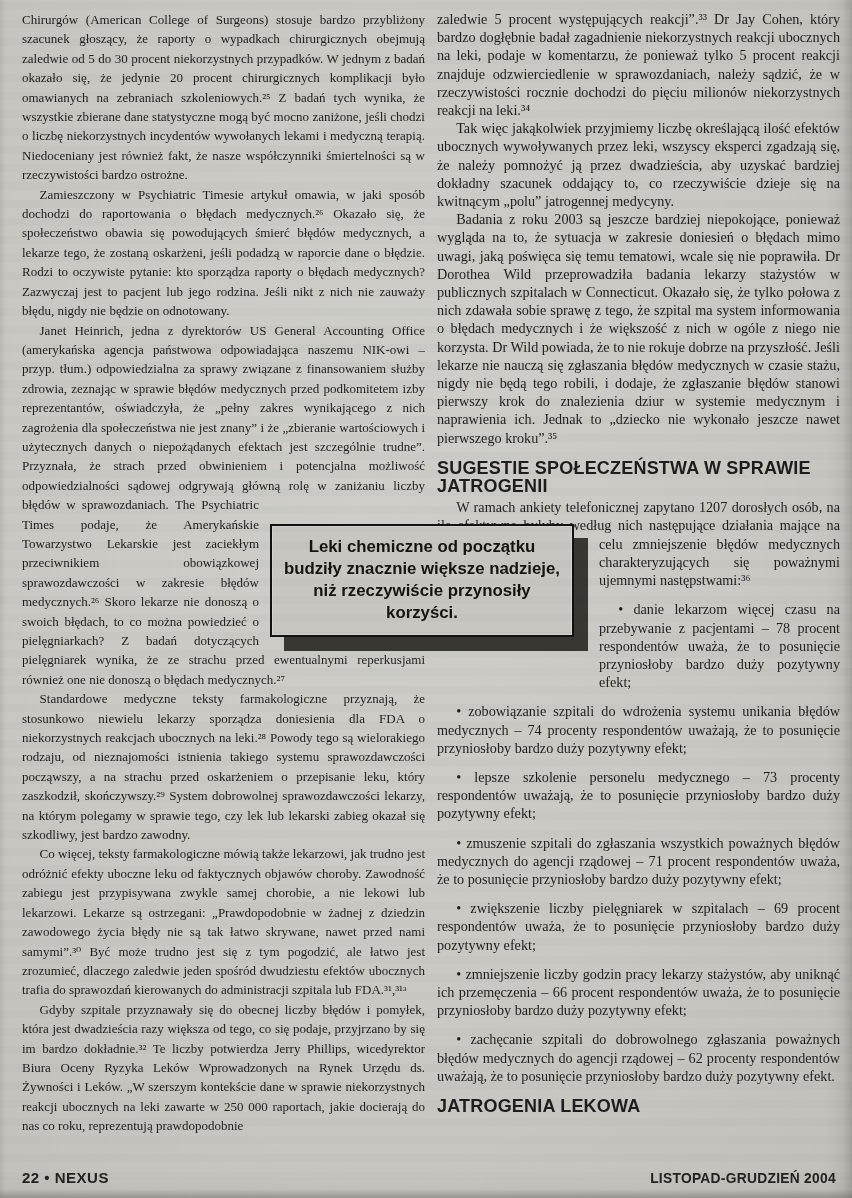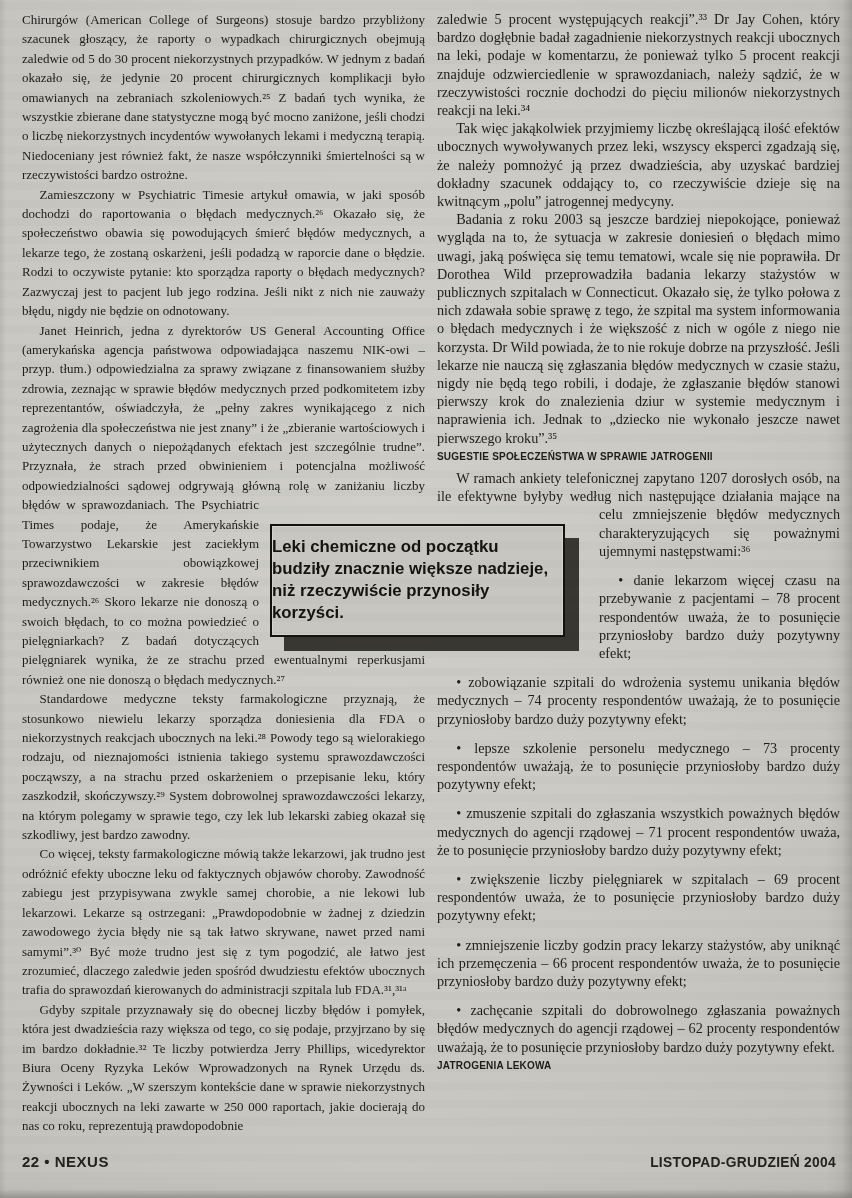--- a/index.html
+++ b/index.html
@@ -25,39 +25,39 @@
     display:flex;gap:12px;overflow:hidden;
   }
   .col{flex:1 1 0;overflow:hidden;text-align:justify;}
   .col-left{font-size:13px;line-height:19.4px;}
   .col-right{font-size:14.2px;line-height:18.2px;}
   .col p{margin:0;}
   .col p.ind{text-indent:1.35em;}
   .col p.bullet{text-indent:1.35em;margin-top:11px;}
   .heading{
     font-family:"Liberation Sans","DejaVu Sans",sans-serif;
-    font-weight:bold;font-size:10px;letter-spacing:0.2px;
-    margin:1px 0 3px 0;text-align:left;text-indent:0;
+    font-weight:bold;font-size:18px;letter-spacing:0.2px;
+    margin:12px 0 3px 0;text-align:left;text-indent:0;
   }
   .cutout-right{float:right;width:156px;height:142px;margin:2px 0 4px 10px;}
   .cutout-left{float:left;width:150px;height:148px;margin:2px 12px 4px 0;}
   .callout{
     position:absolute;left:270px;top:524px;width:282px;
     background:#c7c6c1;
     border:2.5px solid #121210;
     box-shadow:14px 14px 0 0 #383732, inset 0 0 0 1px #d6d5d0;
-    padding:10px 9px 11px 0;
-    text-align:left;
+    padding:10px 9px 11px 9px;
+    text-align:center;
   }
   .callout-text{
     font-family:"Liberation Sans","DejaVu Sans",sans-serif;
     font-weight:bold;font-size:16.8px;line-height:22px;color:#15140f;
   }
   .footer{
-    position:absolute;left:22px;right:16px;bottom:26px;height:22px;
+    position:absolute;left:22px;right:16px;bottom:10px;height:22px;
     display:flex;justify-content:space-between;align-items:center;
     font-family:"Liberation Sans","DejaVu Sans",sans-serif;
     font-size:15px;color:#23221f;gap:42px;
   }
   .footer .left{font-weight:bold;letter-spacing:0.5px;}
   .footer .right{font-weight:bold;letter-spacing:0.3px;transform:scaleX(0.92);transform-origin:right;}
 </style>
 </head>
 <body>
 

